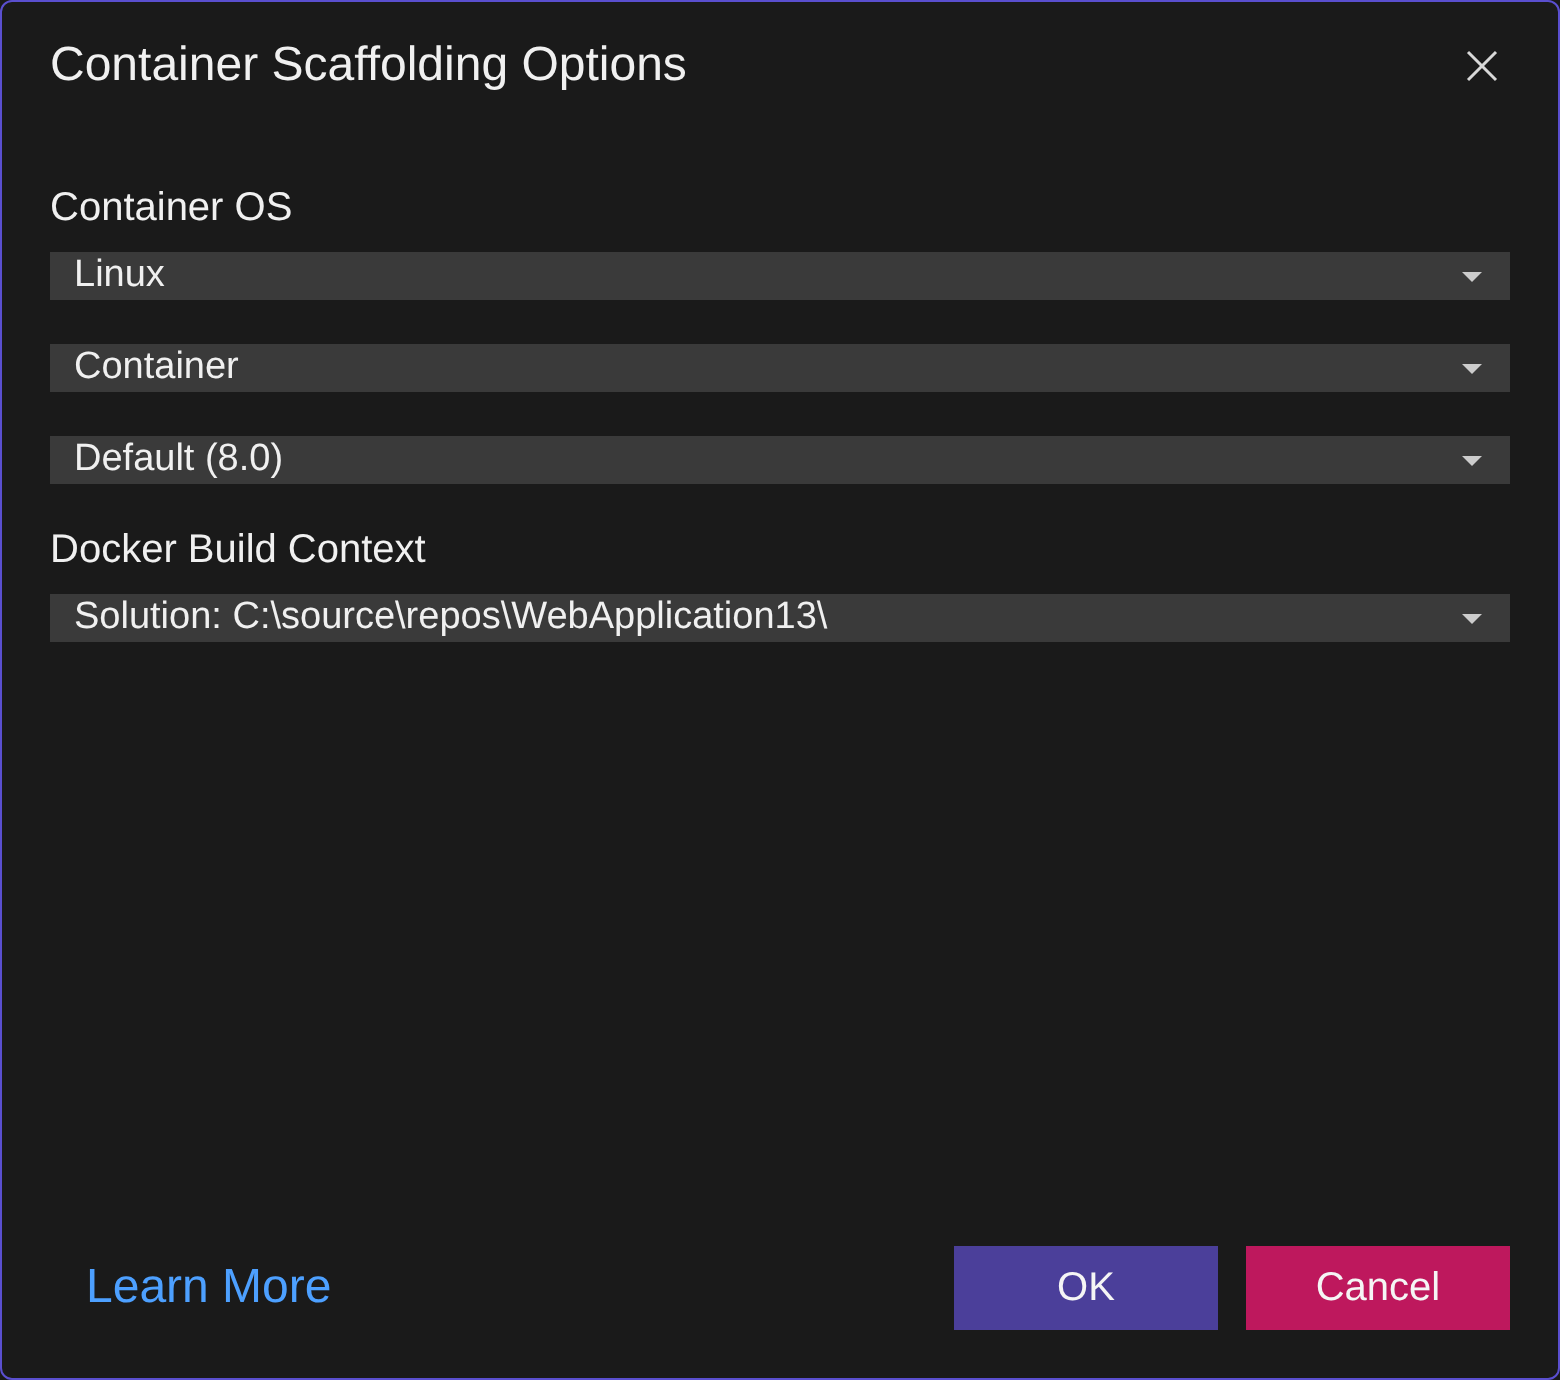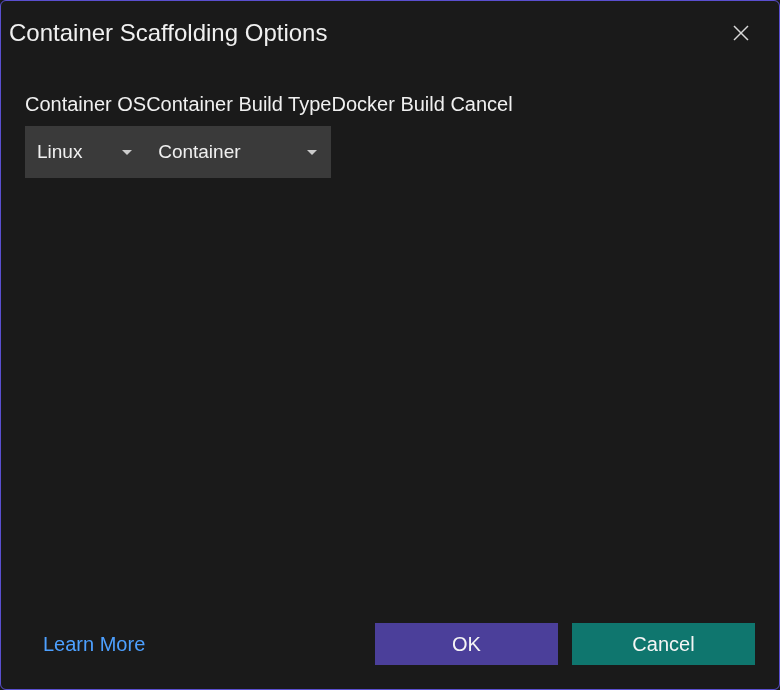--- a/index.html
+++ b/index.html
@@ -15,21 +15,21 @@
       overflow: hidden;
       border: 1px solid #5a4fcf;
       border-radius: 6px;
       display: flex;
       flex-direction: column;
     }
     .titlebar {
       display: flex;
       justify-content: space-between;
       align-items: flex-start;
-      padding: 18px 24px 12px 8px;
+      padding: 18px 24px 12px 24px;
     }
     .title {
       color: #f0f0f0;
       font-size: 24px;
       font-weight: 400;
     }
     .close-btn {
       width: 28px;
       height: 28px;
       display: flex;
@@ -42,35 +42,35 @@
       width: 18px;
       height: 18px;
       stroke: currentColor;
       stroke-width: 1.5;
       fill: none;
     }
     .content {
       flex: 1;
       padding: 12px 24px 0 24px;
       display: flex;
-      flex-direction: row;
+      flex-direction: column;
     }
     .field {
       margin-top: 22px;
     }
     .field-label {
       color: #f0f0f0;
       font-size: 20px;
       font-weight: 400;
       margin-bottom: 10px;
       display: block;
     }
     .select {
       width: 100%;
-      height: 52px;
+      height: 24px;
       background: #3a3a3a;
       color: #f0f0f0;
       border: none;
       padding: 0 12px;
       display: flex;
       align-items: center;
       justify-content: space-between;
       cursor: pointer;
       font-size: 19px;
     }
@@ -88,40 +88,40 @@
     .footer {
       display: flex;
       align-items: center;
       justify-content: flex-end;
       padding: 20px 24px 24px 24px;
       gap: 14px;
     }
     .learn-more {
       margin-right: auto;
       color: #4da0ff;
-      font-size: 20px;
+      font-size: 24px;
       cursor: pointer;
       margin-left: 18px;
     }
     .btn {
-      width: 183px;
+      width: 132px;
       height: 42px;
       display: flex;
       align-items: center;
       justify-content: center;
       font-size: 20px;
       cursor: pointer;
       border: none;
       color: #f5f5f5;
     }
     .btn-primary {
       background: #4b3f9a;
     }
     .btn-secondary {
-      background: #0f766e;
+      background: #be185d;
     }
   </style>
 </head>
 <body>
 
 <div class="titlebar">
   <div class="title">Container Scaffolding Options</div>
   <div class="close-btn">
     <svg viewBox="0 0 18 18">
       <line x1="2" y1="2" x2="16" y2="16"></line>
@@ -134,32 +134,39 @@
 
   <div class="field">
     <label class="field-label">Container OS</label>
     <div class="select">
       <span class="select-text">Linux</span>
       <span class="chevron"></span>
     </div>
   </div>
 
   <div class="field">
-    <label class="field-label">Container Build Type</label>
     <div class="select">
       <span class="select-text">Container</span>
       <span class="chevron"></span>
     </div>
   </div>
 
   <div class="field">
+    <div class="select">
+      <span class="select-text">Default (8.0)</span>
+      <span class="chevron"></span>
+    </div>
   </div>
 
   <div class="field">
-    <label class="field-label">Docker Build Cancel</label>
+    <label class="field-label">Docker Build Context</label>
+    <div class="select">
+      <span class="select-text">Solution: C:\source\repos\WebApplication13\</span>
+      <span class="chevron"></span>
+    </div>
   </div>
 
 </div>
 
 <div class="footer">
   <a class="learn-more">Learn More</a>
   <button class="btn btn-primary">OK</button>
   <button class="btn btn-secondary">Cancel</button>
 </div>
 

